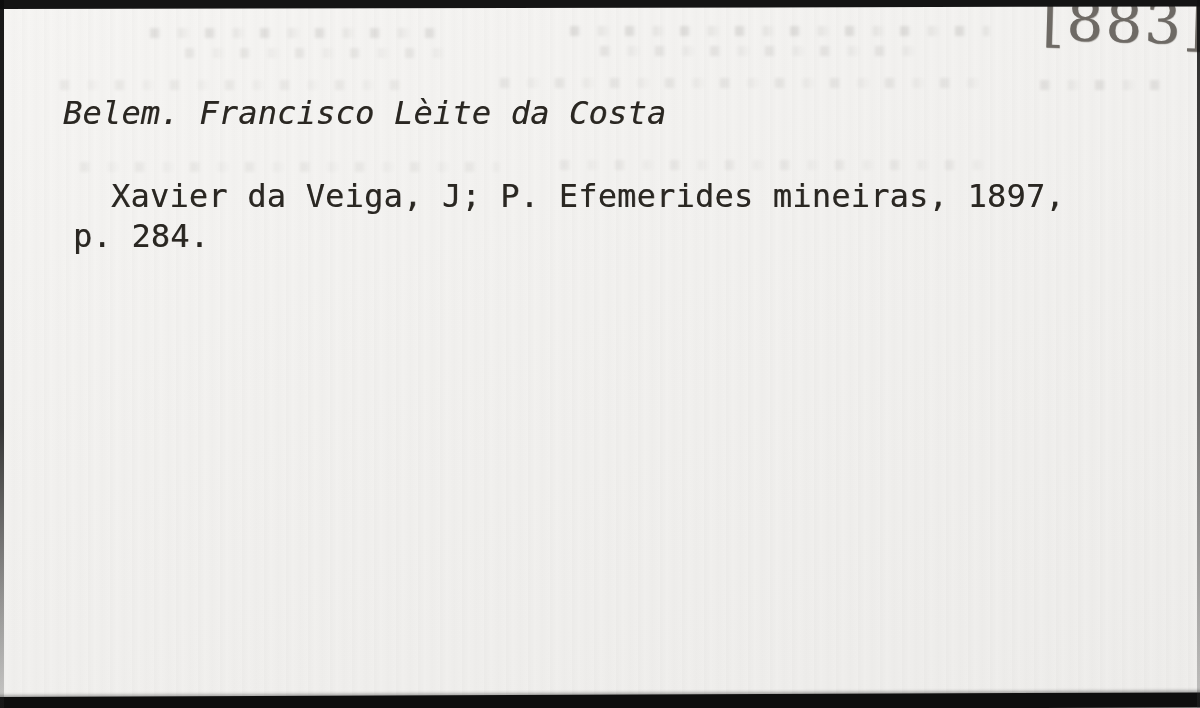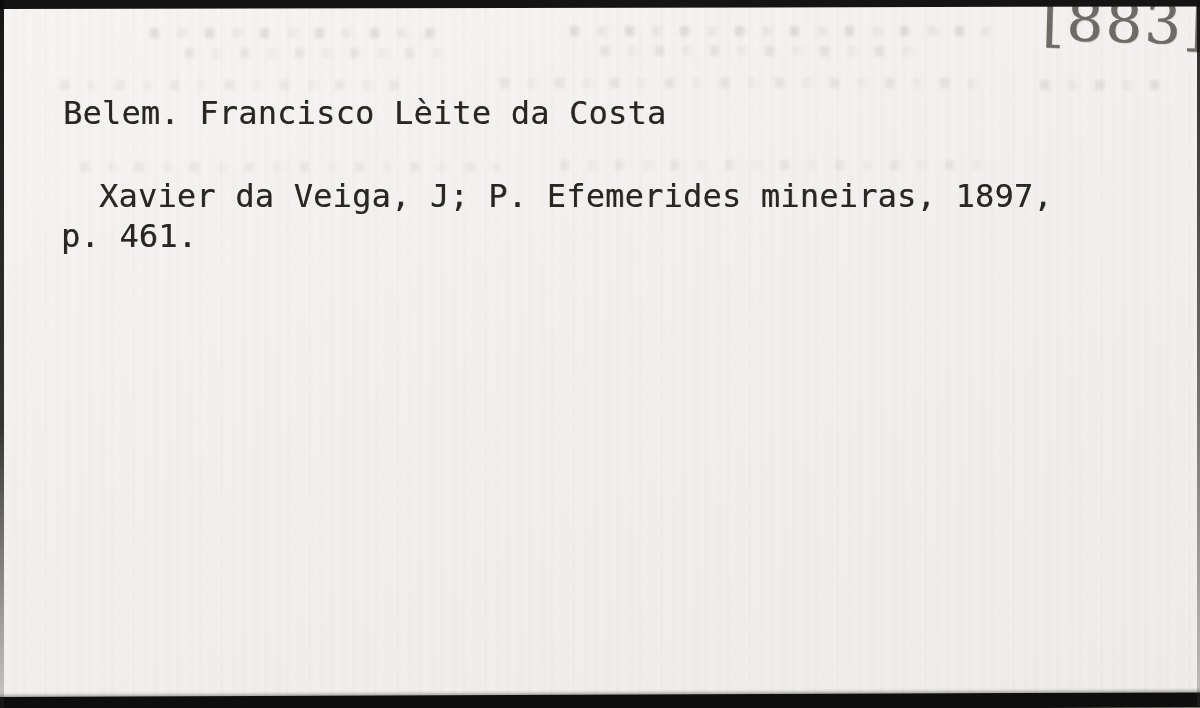--- a/index.html
+++ b/index.html
@@ -82,27 +82,28 @@
     font-size: 32px;
     line-height: 40px;
     letter-spacing: 0.2px;
     text-shadow: 0.4px 0.3px 0.5px rgba(42,39,34,0.55);
     white-space: pre;
   }
   .heading {
     position: absolute;
     left: 63px;
     top: 93px;
+    font-style: italic;
   }
   .citation {
     position: absolute;
     left: 61px;
     top: 176px;
   }
-  .citation .line { height: 40px; }
+  .citation .line { height: 40px; margin-left: 12px; }
   .citation .line.indent { padding-left: 38px; }
   
   .ghost {
     position: absolute;
     filter: blur(1.6px);
     opacity: 0.5;
   }
   .ghost-row {
     height: 10px;
     background: repeating-linear-gradient(90deg,
@@ -137,21 +138,21 @@
   <div class="ghost ghost-row g7"></div>
   <div class="ghost ghost-row g8"></div>
   <div class="ghost ghost-row g9"></div>
 
   <div class="call-number">[883]</div>
 
   <div class="typed heading">Belem. Francisco Lèite da Costa</div>
 
   <div class="citation">
     <div class="typed line indent">Xavier da Veiga, J; P. Efemerides mineiras, 1897,</div>
-    <div class="typed line">p. 461.</div>
+    <div class="typed line">p. 284.</div>
   </div>
 
   <div class="edge-top"></div>
   <div class="edge-bottom"></div>
   <div class="edge-left"></div>
   <div class="edge-right"></div>
 
 </div>
 
 </body></html>

